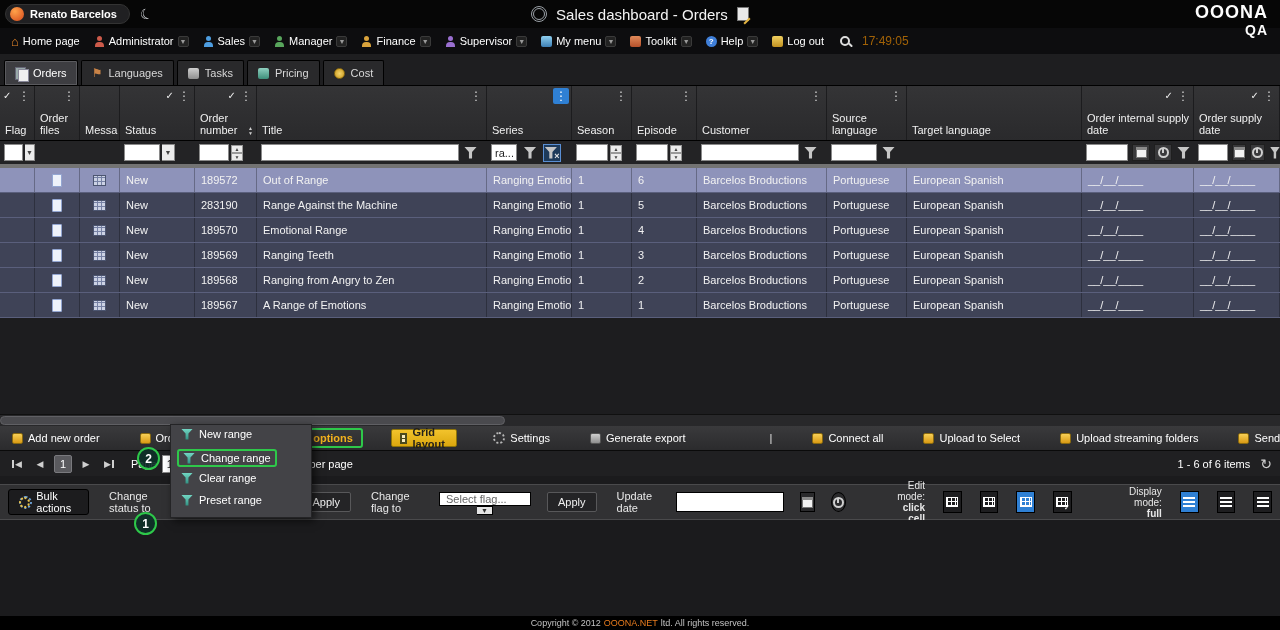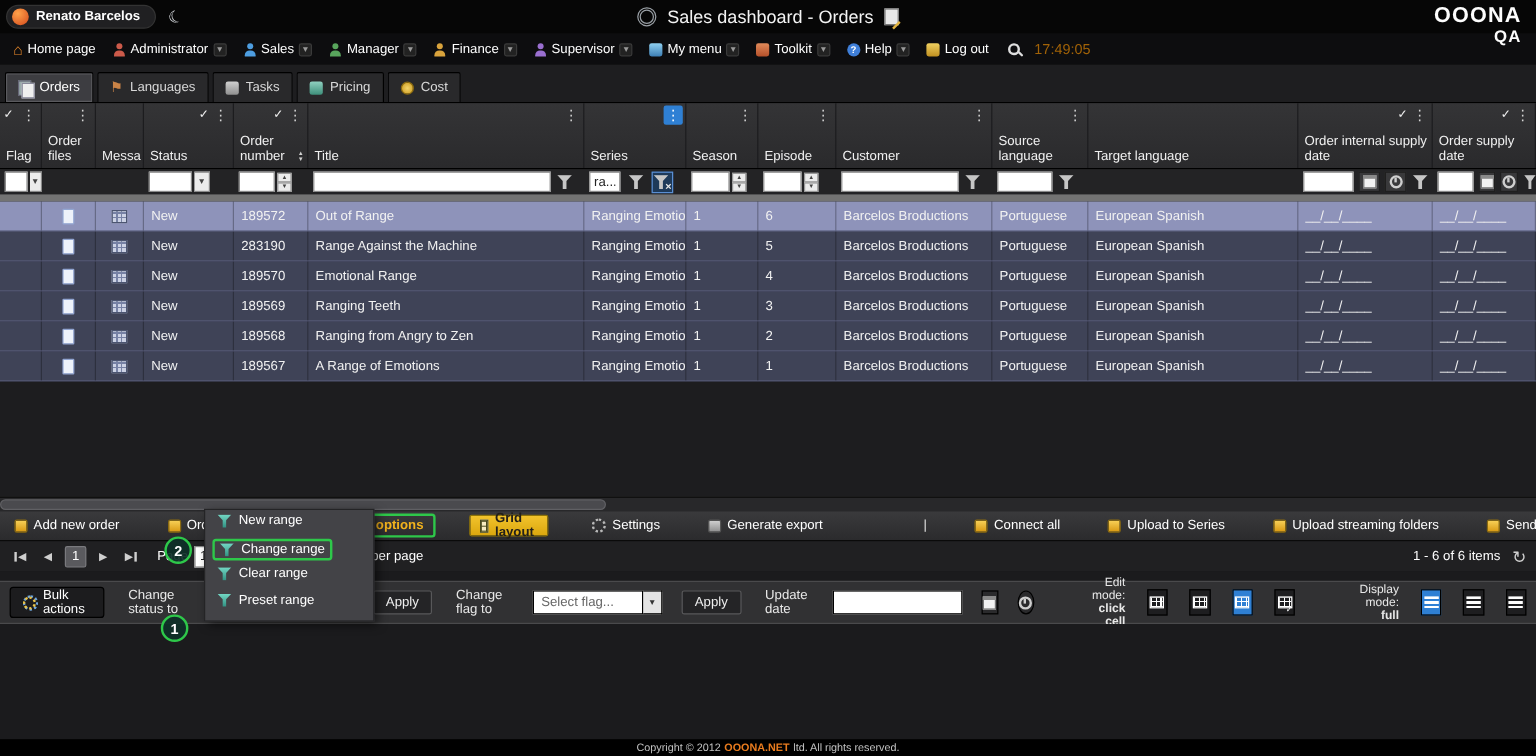--- a/index.html
+++ b/index.html
@@ -59,21 +59,21 @@
   .ghead { height:55px; background:linear-gradient(#343436,#2a2a2c); border-bottom:1px solid #000; display:flex; flex:none; }
   .hcol { position:relative; border-right:1px solid #1c1c1e; display:flex; align-items:flex-end; padding:3px 3px 4px 5px;
           color:#f0f0f0; line-height:12px; flex:none; }
   .hdots { position:absolute; top:2px; right:2px; width:16px; height:16px; display:flex; align-items:center; justify-content:center;
            color:#d6d6d6; font-size:12px; border-radius:2px; }
   .hdots.active { background:#2f80d4; color:#fff; }
   .hcheck { position:absolute; top:4px; right:20px; color:#efefef; font-size:10px; }
   .hcheck.left { left:3px; right:auto; }
   .sortpair { display:inline-flex; flex-direction:column; font-size:5px; line-height:5px; color:#cfcfcf; margin-left:3px; }
 
-  .gfilters { height:27px; background:#232325; border-bottom:6px solid #737373; display:flex; align-items:center; flex:none; }
+  .gfilters { height:27px; background:#232325; border-bottom:4px solid #737373; display:flex; align-items:center; flex:none; }
   .fcell { display:flex; align-items:center; padding-left:4px; gap:2px; flex:none; height:100%; }
   .fin { height:17px; background:#fff; border:1px solid #8a8a8a; color:#222; font-size:11px; padding:0 3px; font-family:"Liberation Sans",sans-serif; }
   .caret-box { width:13px; height:17px; background:#ececec; border:1px solid #8a8a8a; border-left:none; color:#444;
                font-size:7px; display:flex; align-items:center; justify-content:center; }
   .spin { display:flex; flex-direction:column; }
   .spin span { width:12px; height:8px; background:#ececec; border:1px solid #999; color:#444; font-size:5px;
                line-height:6px; text-align:center; }
   .fun-ic { width:13px; height:12px; background:#c6c6c6; margin-left:3px;
             clip-path:polygon(0 0,100% 0,62% 45%,62% 100%,38% 100%,38% 45%); }
   .fun-btn { width:18px; height:18px; display:flex; align-items:center; justify-content:center; margin-left:2px; }
@@ -134,21 +134,21 @@
   
   .botgap { height:8px; background:#1b1b1d; flex:none; }
   .botbar { height:36px; background:#313133; border-top:1px solid #4a4a4c; border-bottom:1px solid #4a4a4c;
             display:flex; align-items:center; padding:0 8px; gap:16px; flex:none; }
   .bulk-btn { height:26px; background:#1c1c1e; border:1px solid #000; border-radius:3px; display:flex; align-items:center;
               gap:6px; padding:0 10px; }
   .gears-ic { width:16px; height:12px; position:relative; }
   .gears-ic::before { content:""; position:absolute; left:0; top:0; width:9px; height:9px; border-radius:50%; border:2px dotted #6fa8e0; }
   .gears-ic::after { content:""; position:absolute; right:0; bottom:0; width:7px; height:7px; border-radius:50%; border:2px dotted #e8c24a; }
   .bb-label { color:#e8e8e8; margin-left:4px; }
-  .combo { height:20px; display:flex; align-items:center; }
+  .combo { height:20px; display:flex; align-items:center;flex-direction:column; }
   .combo .val { height:20px; display:flex; align-items:center; padding:0 6px; border:1px solid #000; }
   .combo.dark .val { width:100px; background:#1a1a1c; color:#d8d8d8; }
   .combo.light .val { width:92px; background:#fff; color:#666; }
   .combo .btn { width:16px; height:20px; background:#e4e4e4; border:1px solid #000; border-left:none; color:#333;
                 font-size:7px; display:flex; align-items:center; justify-content:center; }
   .apply-btn { height:20px; padding:0 10px; background:#242426; border:1px solid #58585a; color:#f0f0f0; border-radius:2px;
                display:flex; align-items:center; }
   .date-input { width:108px; height:20px; background:#fff; border:1px solid #000; color:#222; padding:0 4px; font-size:11px; }
   .sq-btn { width:20px; height:20px; background:#2a2a2c; border:1px solid #000; display:flex; align-items:center; justify-content:center; }
   .sq-btn.round { border-radius:50%; }
@@ -160,21 +160,21 @@
   .tgl-grid { width:12px; height:10px; border:1px solid #fff;
               background-image:repeating-linear-gradient(0deg,#fff 0 1px,transparent 1px 4px),
                                repeating-linear-gradient(90deg,#fff 0 1px,transparent 1px 4px); }
   .tgl-list { width:12px; height:10px; background-image:repeating-linear-gradient(0deg,#fff 0 2px,transparent 2px 4px); }
   .tgl .mini-check { position:absolute; right:1px; bottom:0; font-size:7px; color:#fff; }
 
   
   .footgap { flex:1; background:#1b1b1d; }
   .footer { height:14px; background:#000; display:flex; align-items:center; justify-content:center; gap:3px;
             font-size:9px; color:#c2c2c2; flex:none; }
-  .footer .brand { color:#e87b1e; font-weight:bold; }
+  .footer .brand { color:#e87b1e; font-weight:normal; }
 
   
   .ctx-menu { position:absolute; left:170px; top:424px; width:142px; background:#434347; border:1px solid #242426;
               box-shadow:3px 3px 8px rgba(0,0,0,.6); z-index:40; padding:2px 0; }
   .cm-item { height:22px; display:flex; align-items:flex-start; padding:0 6px; color:#fff; }
   .cm-ic { width:12px; height:11px; background:linear-gradient(#72d6c3,#2e8f80); flex:none; margin-right:6px;
            clip-path:polygon(0 0,100% 0,62% 45%,62% 100%,38% 100%,38% 45%); }
   .cm-wrap { display:inline-flex; align-items:center; padding:1px 4px; }
   .cm-wrap.annotated { border:2px solid #2ec84a; border-radius:3px; }
   .anno-circle { position:absolute; width:23px; height:23px; border-radius:50%; border:2px solid #2ec84a;
@@ -585,21 +585,21 @@
       <span class="tb-chip gray"></span>
       <span>Generate export</span>
     </div>
     <span class="tb-sep">|</span>
     <div class="tb-item">
       <span class="tb-chip"></span>
       <span>Connect all</span>
     </div>
     <div class="tb-item">
       <span class="tb-chip"></span>
-      <span>Upload to Series</span>
+      <span>Upload to Select</span>
     </div>
     <div class="tb-item">
       <span class="tb-chip"></span>
       <span>Upload streaming folders</span>
     </div>
     <div class="tb-item">
       <span class="tb-chip"></span>
       <span>Send assignment notifications</span>
     </div>
     <div class="tb-item">

